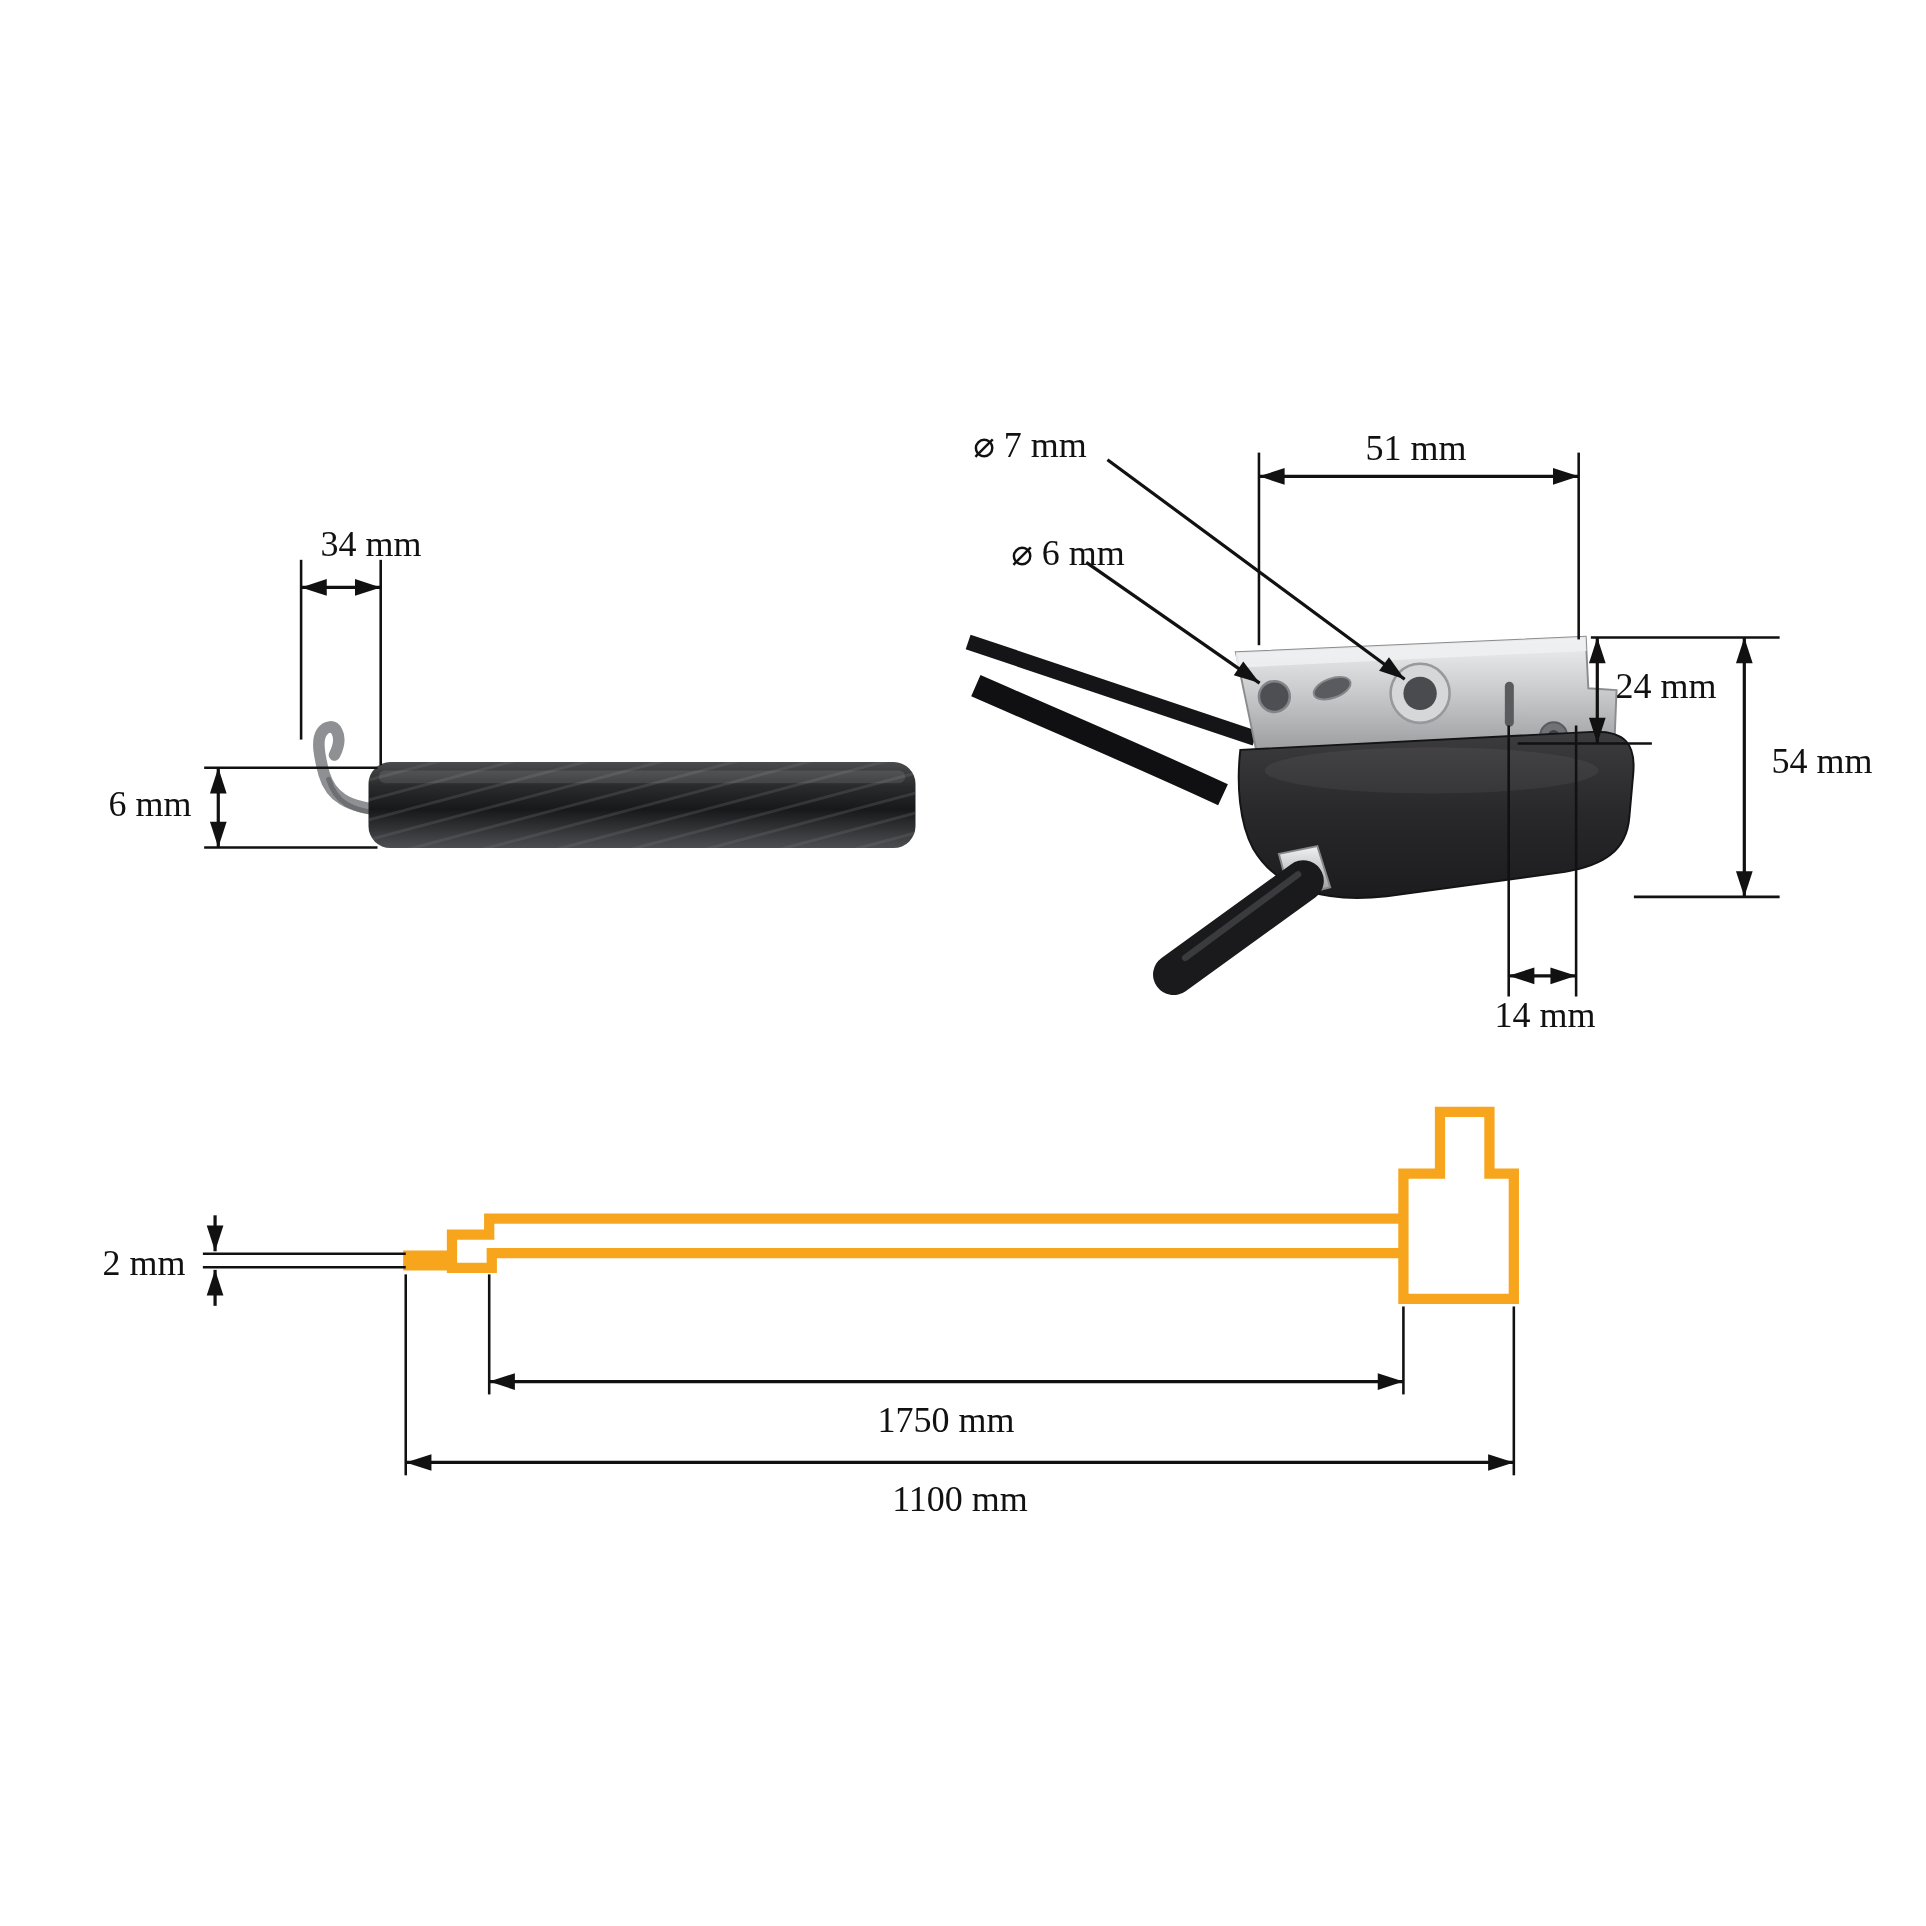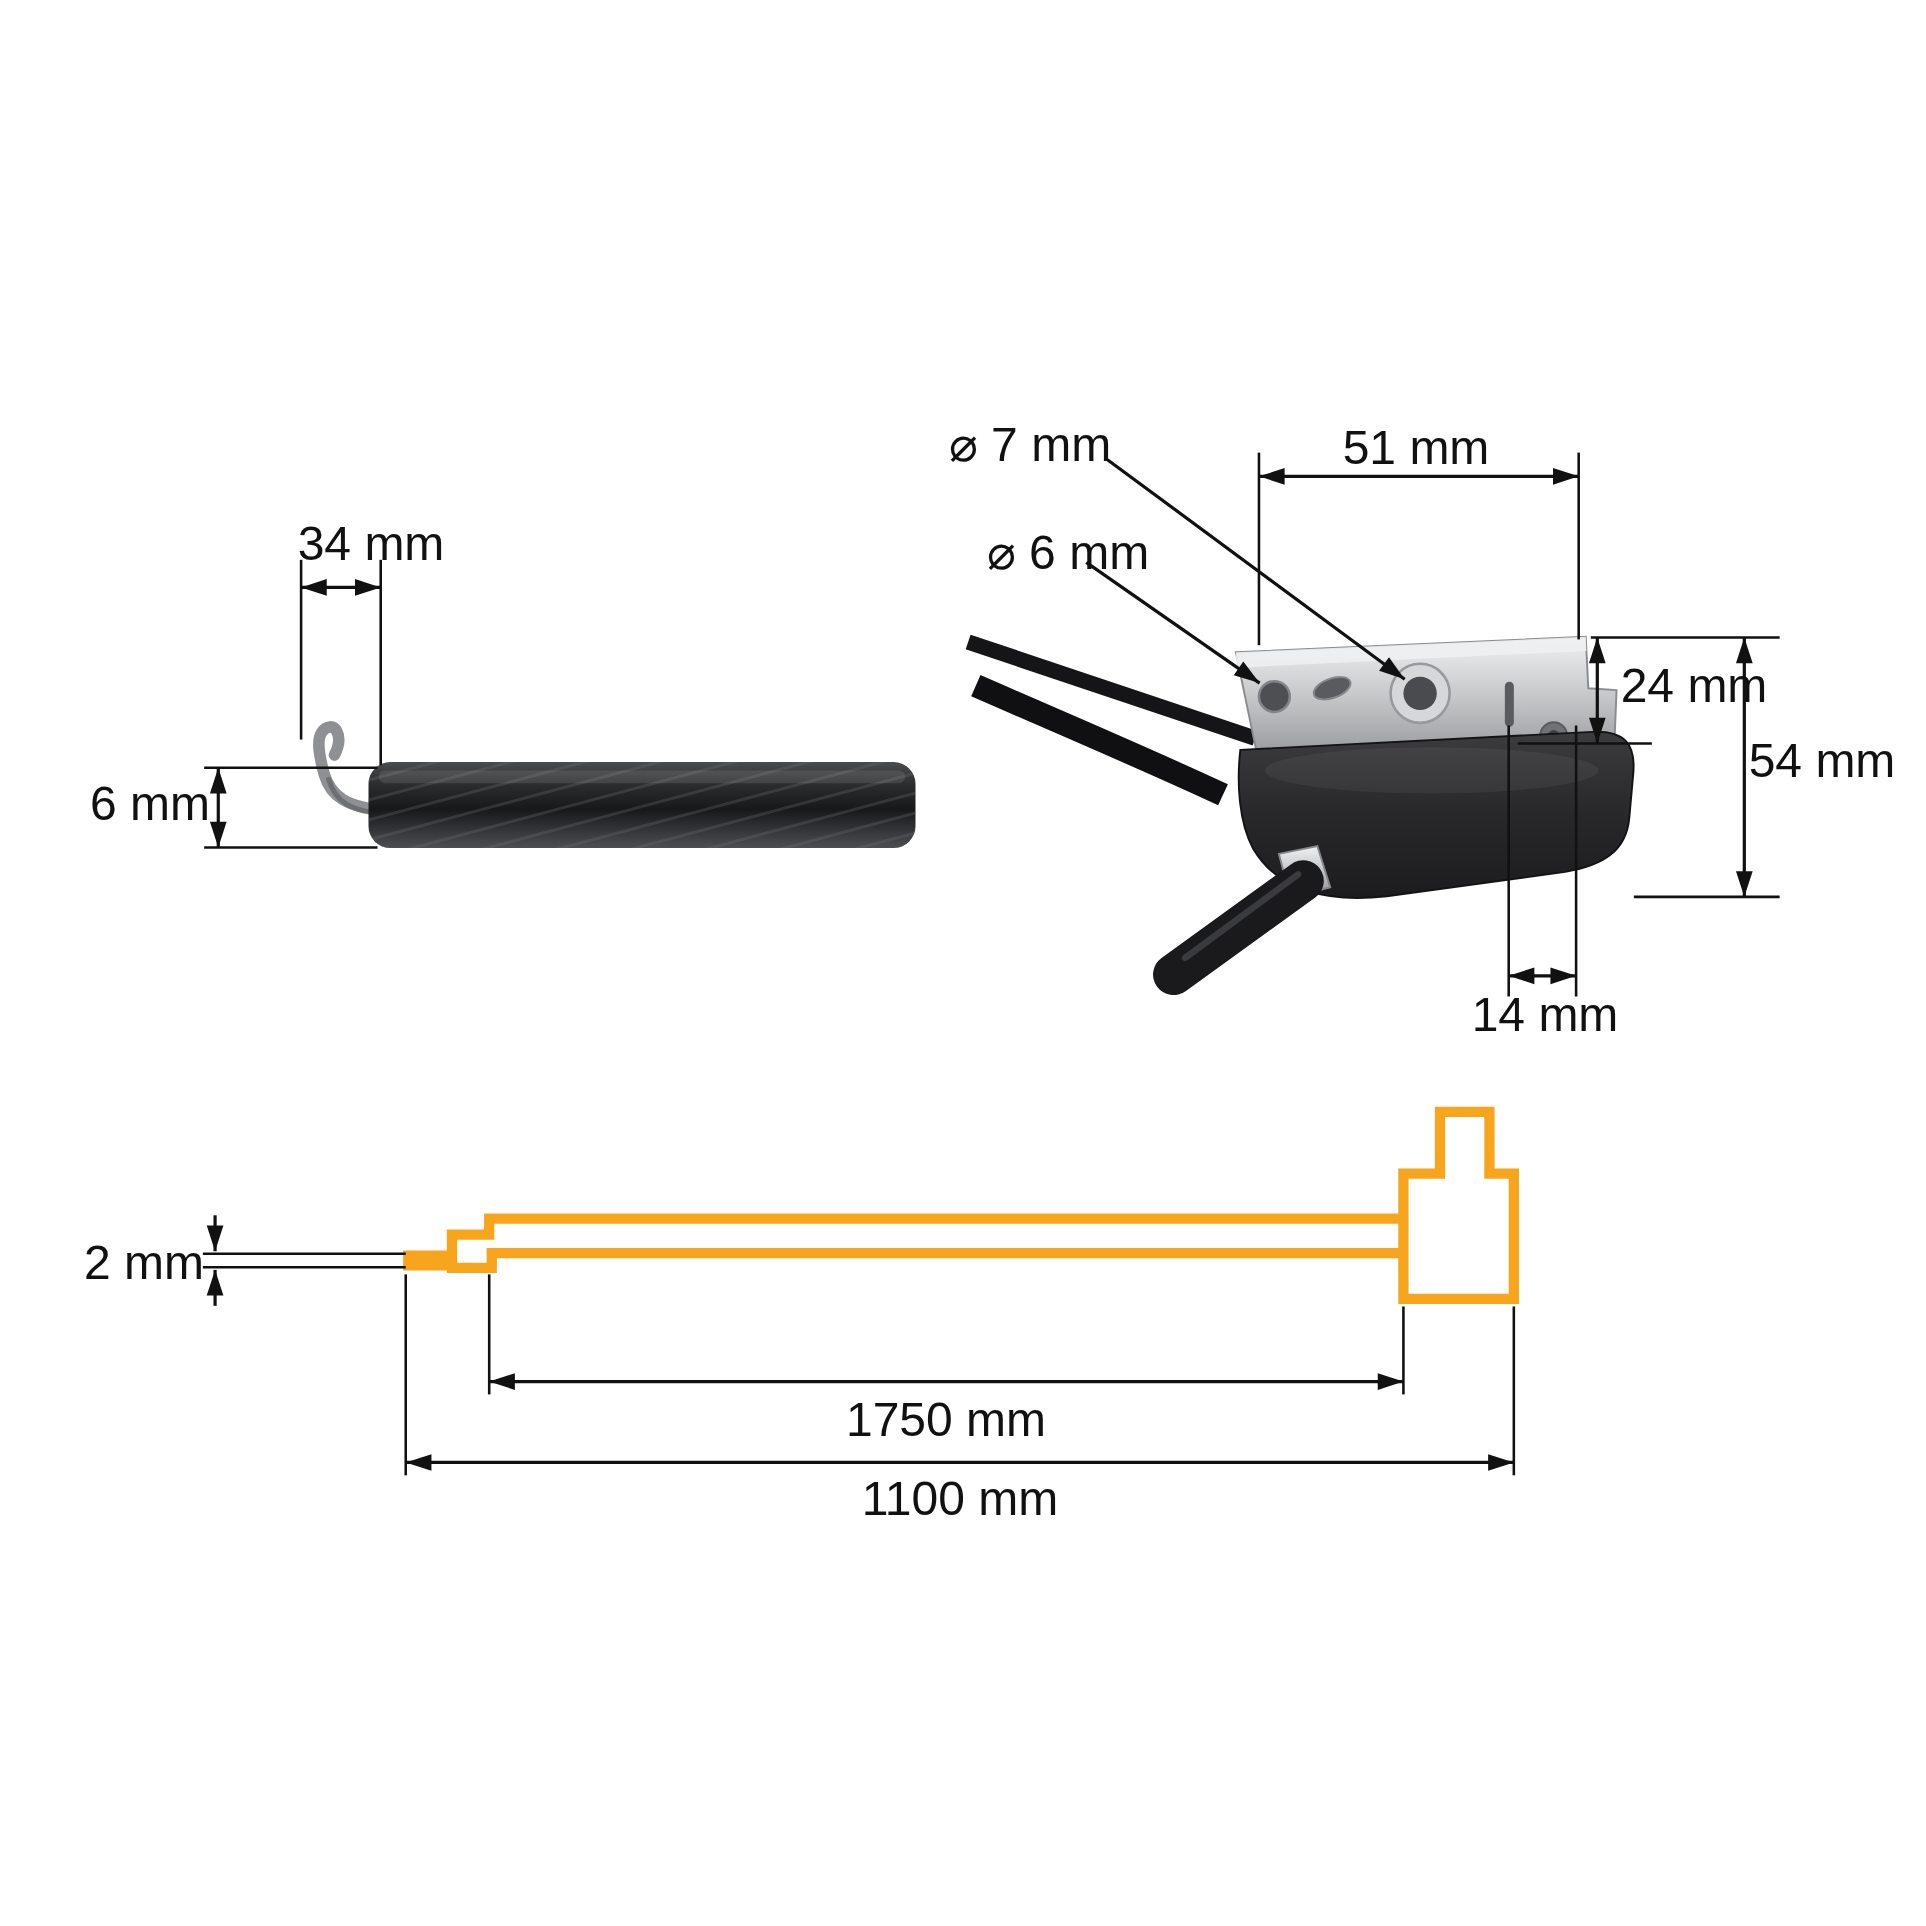--- a/index.html
+++ b/index.html
@@ -16,24 +16,25 @@
     overflow: hidden;
   }
   svg.artwork {
     position: absolute;
     left: 0;
     top: 0;
   }
   .dim-label {
     position: absolute;
     transform: translate(-50%, -50%);
-    font-size: 48px;
+    font-size: 36px;
     line-height: 1;
     color: #111111;
     white-space: nowrap;
+    font-family: Liberation Serif, serif;
   }
   
   .ext  { stroke: var(--dimension-line, #111); stroke-width: 4; fill: none; }
   .dim  { stroke: var(--dimension-line, #111); stroke-width: 5; fill: none; }
   .leader { stroke: var(--dimension-line, #111); stroke-width: 5; fill: none; }
   .arrowhead { fill: var(--dimension-line, #111); stroke: none; }
   .orange-outline {
     stroke: var(--accent-orange, #F7A51D);
     stroke-width: 16;
     fill: none;
@@ -158,21 +159,21 @@
   <div class="dim-label" style="left:342px; top:544px;margin-left:29px;">34 mm</div>
 
   <div class="dim-label" style="left:150px; top:804px;">6 mm</div>
 
   <div class="dim-label" style="left:1030px; top:445px;">⌀ 7 mm</div>
 
   <div class="dim-label" style="left:1068px; top:553px;">⌀ 6 mm</div>
 
   <div class="dim-label" style="left:1416px; top:448px;">51 mm</div>
 
-  <div class="dim-label" style="left:1666px; top:686px;margin-left:28px;">24 mm</div>
+  <div class="dim-label" style="left:1666px; top:686px;">24 mm</div>
 
   <div class="dim-label" style="left:1822px; top:761px;">54 mm</div>
 
   <div class="dim-label" style="left:1545px; top:1015px;text-align:center;">14 mm</div>
 
   <div class="dim-label" style="left:144px; top:1263px;text-align:center;">2 mm</div>
 
   <div class="dim-label" style="left:946px; top:1420px;">1750 mm</div>
 
   <div class="dim-label" style="left:960px; top:1499px;">1100 mm</div>

